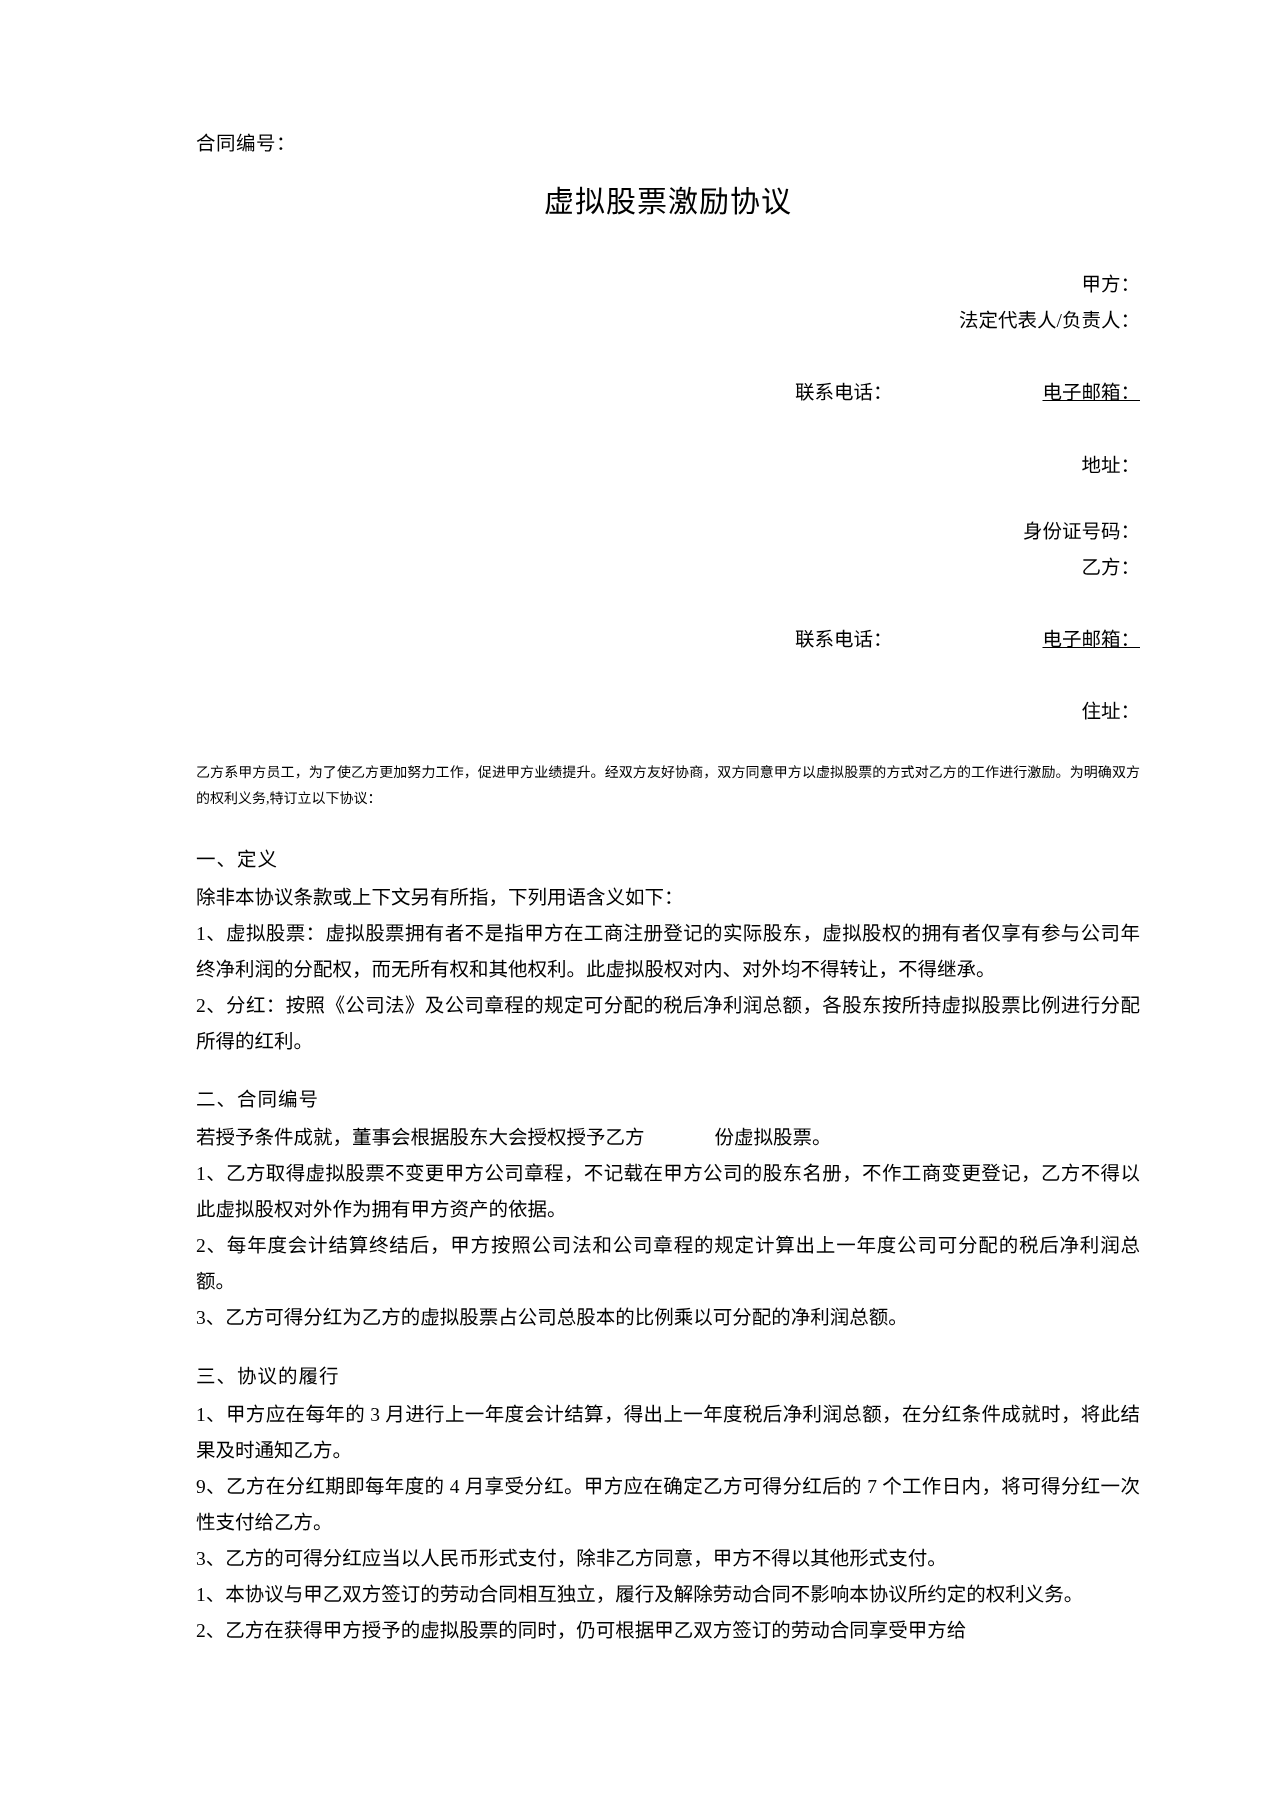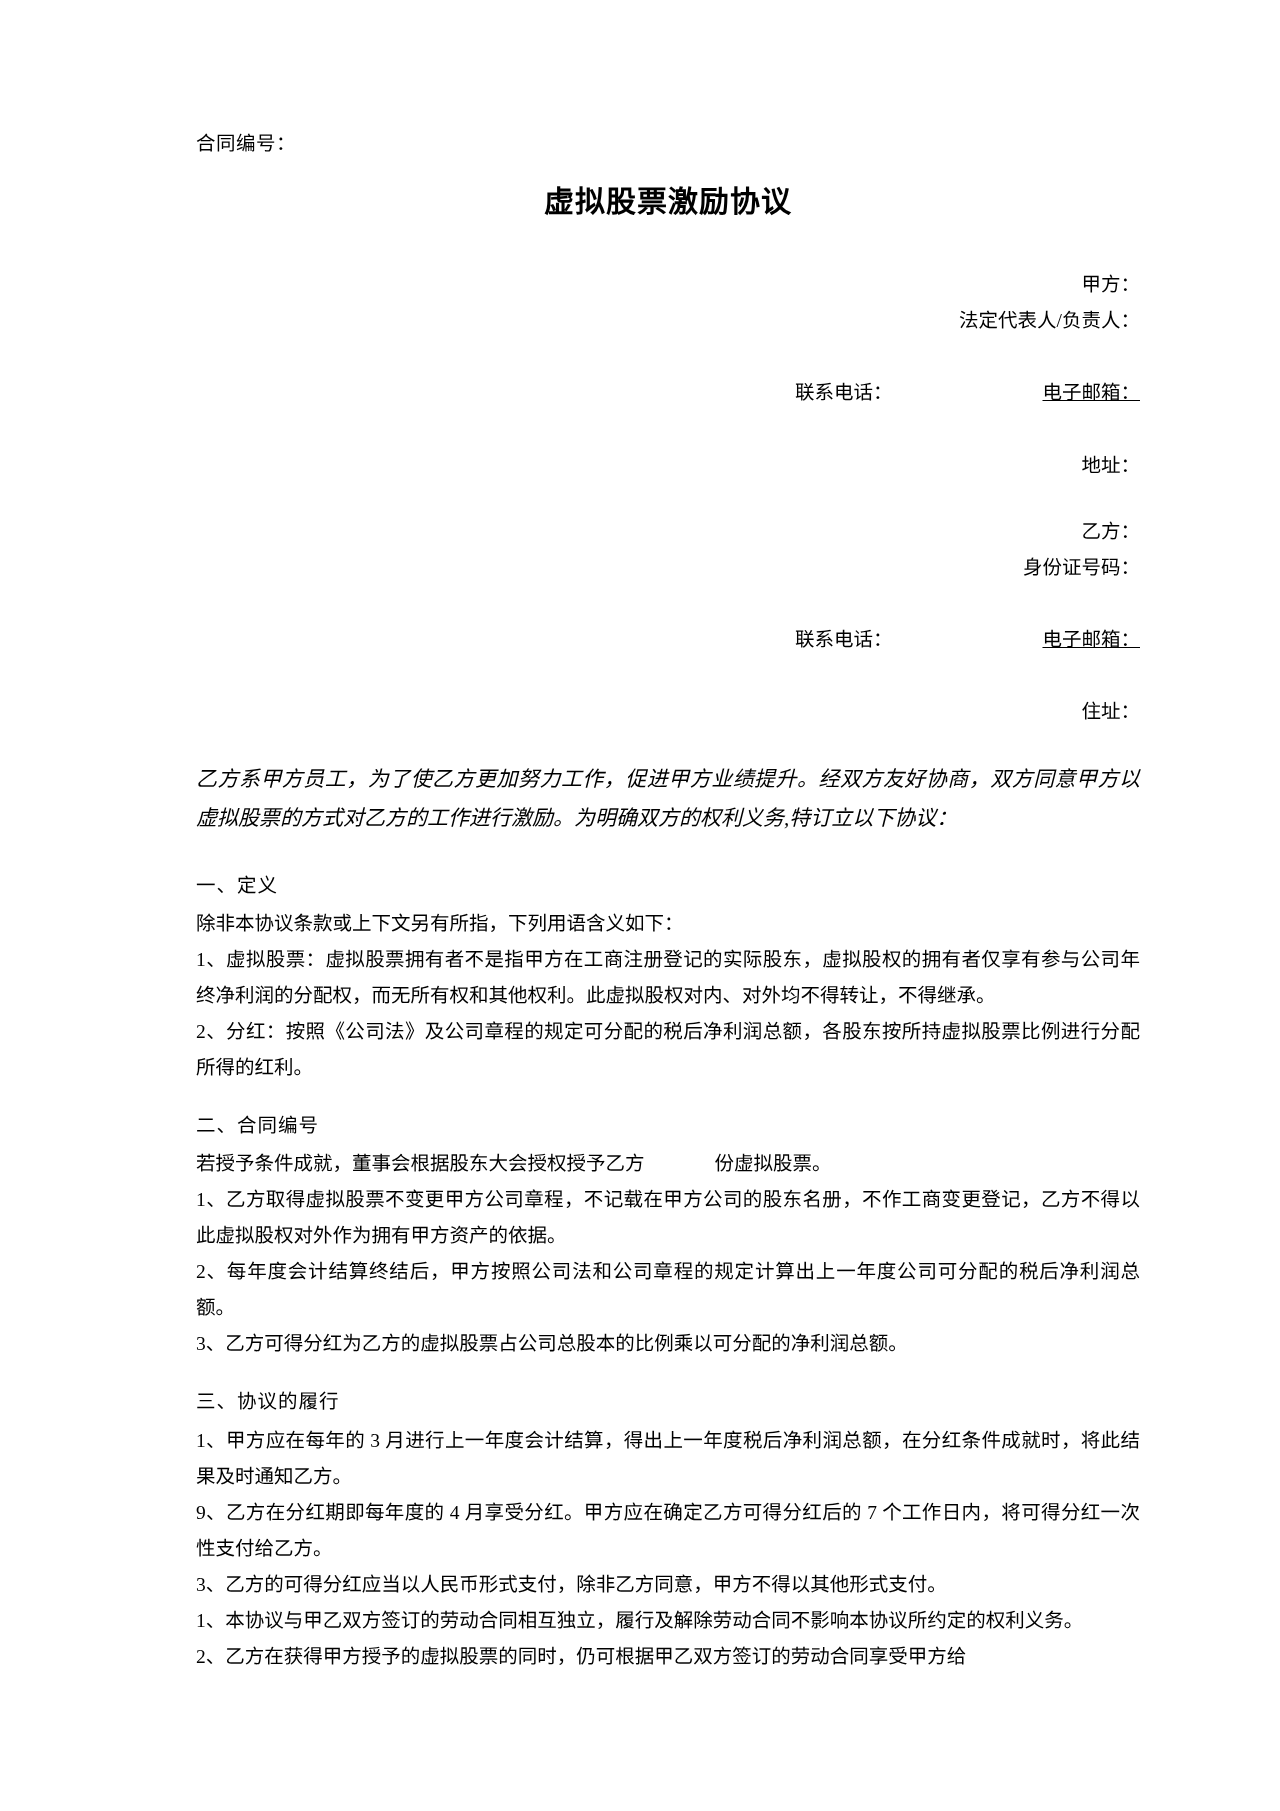--- a/index.html
+++ b/index.html
@@ -24,46 +24,45 @@
   }
   .contract-no {
     font-size: 19.5px;
     line-height: 1.6;
     margin: 0 0 18px 0;
     letter-spacing: 0.5px;
   }
   .doc-title {
     text-align: center;
     font-size: 30px;
-    font-weight: bold;
+    font-weight: normal;
     letter-spacing: 1px;
     margin: 14px 0 46px 0;
     font-family: "Liberation Sans", "DejaVu Sans", sans-serif;
   }
   .party-block {
     font-size: 19.5px;
     line-height: 1.85;
     margin-bottom: 30px;
     text-align: right;
   }
   .party-line {
     white-space: pre;
   }
   .party-line .col2 {
     display: inline-block;
     margin-left: 150px;
     text-decoration: underline;
   }
   .para {
-    font-size: 21px;
+    font-size: 14px;
     line-height: 1.85;
     margin: 0 0 6px 0;
     text-align: justify;
     text-justify: inter-ideograph;
-    font-style: italic;
   }
   .intro {
     margin-top: 28px;
     margin-bottom: 30px;
   }
   .section-heading {
     font-size: 19.5px;
     line-height: 1.85;
     margin: 22px 0 2px 0;
     letter-spacing: 1px;
@@ -92,22 +91,22 @@
   <div class="party-block">
     <div class="party-line">甲方：</div>
     <div class="party-line">法定代表人/负责人：</div>
     <div class="party-line">
       <span>联系电话：</span><span class="col2">电子邮箱：</span>
     </div>
     <div class="party-line">地址：</div>
   </div>
 
   <div class="party-block">
+    <div class="party-line">身份证号码：</div>
     <div class="party-line">乙方：</div>
-    <div class="party-line">身份证号码：</div>
     <div class="party-line">
       <span>联系电话：</span><span class="col2">电子邮箱：</span>
     </div>
     <div class="party-line">住址：</div>
   </div>
 
   <p class="para intro">乙方系甲方员工，为了使乙方更加努力工作，促进甲方业绩提升。经双方友好协商，双方同意甲方以虚拟股票的方式对乙方的工作进行激励。为明确双方的权利义务,特订立以下协议：</p>
 
   <div class="section-heading">一、定义</div>
   <p class="clause">除非本协议条款或上下文另有所指，下列用语含义如下：</p>

